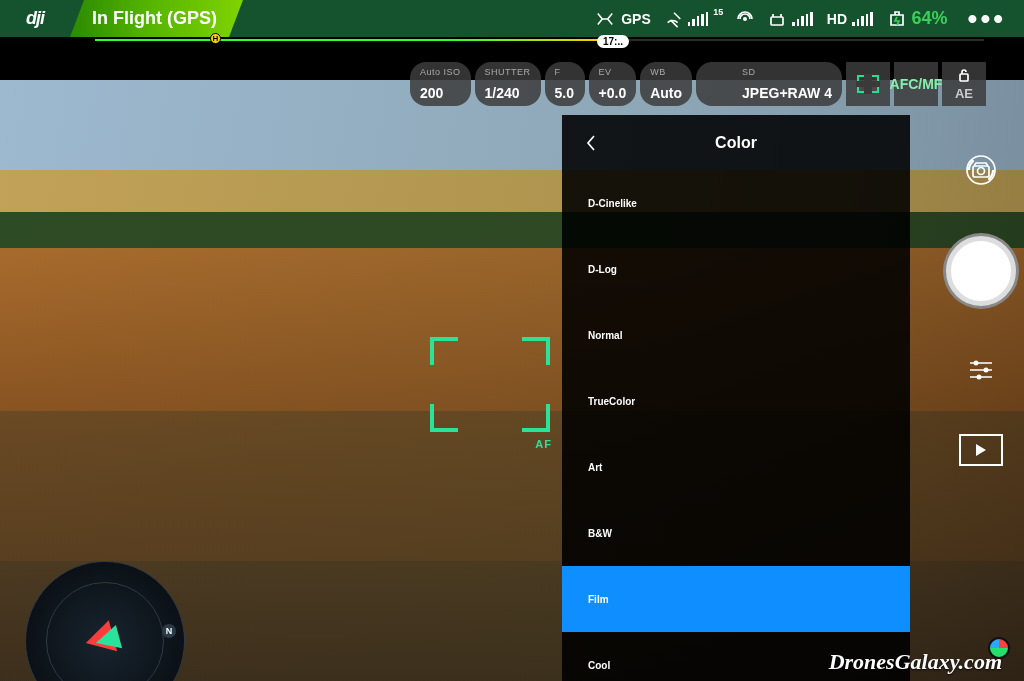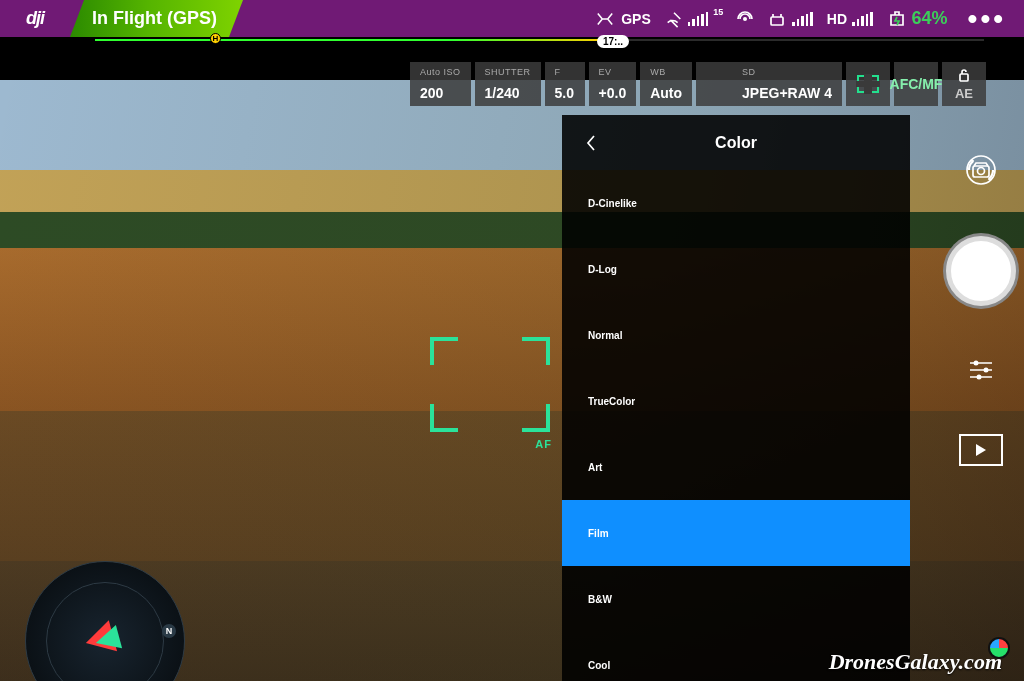--- a/index.html
+++ b/index.html
@@ -17,21 +17,21 @@
         #a86b2d 28%, #8a5422 55%,
         #6b4a24 55%, #5a3f20 80%,
         #4d3a22 80%, #3d2e1c 100%);
   }
   .scene::after {
     content: ""; position: absolute; inset: 0;
     background: linear-gradient(100deg, rgba(0,0,0,0) 0%, rgba(50,60,30,.15) 60%, rgba(0,0,0,.25) 100%);
   }
 
   
-  .topbar { position: absolute; left: 0; top: 0; right: 0; height: 37px; background: #701a75; display: flex; align-items: center; }
+  .topbar { position: absolute; left: 0; top: 0; right: 0; height: 37px; background: #14532d; display: flex; align-items: center; }
   .logo { width: 70px; height: 37px; display: flex; align-items: center; justify-content: center; font-weight: 900; font-style: italic; letter-spacing: -1px; font-size: 18px; }
   .status-chip {
     height: 37px; padding: 0 26px 0 22px; display: flex; align-items: center;
     background: linear-gradient(90deg, #2b8a00 0%, #55b400 45%, #7fd300 100%);
     clip-path: polygon(14px 0, 100% 0, calc(100% - 14px) 100%, 0 100%);
     font-weight: 700; font-size: 18px;
   }
   .top-icons { margin-left: auto; display: flex; align-items: center; gap: 14px; padding-right: 18px; height: 37px; }
   .tgrp { display: flex; align-items: center; gap: 5px; font-weight: 700; font-size: 14px; }
   .battery { color: #3bce5a; font-size: 18px; font-weight: 700; }
@@ -44,21 +44,21 @@
   .timeline .tip { position: absolute; top: -2px; left: 597px; background:#fff; color:#000; font-size:10px; font-weight:800; padding:1px 6px; border-radius:8px; }
 
   
   .camstrip {
     position: absolute; left: 410px; right: 0; top: 62px; height: 44px;
     display: flex; align-items: stretch; gap: 4px; font-size: 13px;
   }
   .camcell {
     background: rgba(60,60,60,.85); padding: 4px 10px 4px 10px;
     display: flex; flex-direction: column; justify-content: center; gap: 8px;
-    min-width: 40px; text-align: left;
+    min-width: 40px; text-align: left; border-radius: 16px;
   }
   .camcell .lab { font-size: 9px; color: #aaa; letter-spacing: .5px; white-space: nowrap;}
   .camcell .val { font-size: 14px; font-weight: 600; white-space: nowrap;}
   .camcell.wide { min-width: 110px; padding-left: 46px; }
   .camicon {
     background: rgba(60,60,60,.85); width: 44px; display:flex; align-items:center; justify-content:center;
   }
   .focus-icon { border: 2.5px solid #23e08e; width: 22px; height: 18px; position: relative; }
   .focus-icon::before, .focus-icon::after { content:""; position:absolute; background:#3a3a3a; }
   .focus-icon::before { left:5px; right:5px; top:-3px; bottom:-3px; }
@@ -282,22 +282,22 @@
         </svg>
     </div>
     <span>Color</span>
   </div>
   <div class="panel-list" id="panel-list">
       <div class="panel-item">D-Cinelike</div>
       <div class="panel-item">D-Log</div>
       <div class="panel-item">Normal</div>
       <div class="panel-item">TrueColor</div>
       <div class="panel-item">Art</div>
+      <div class="panel-item">B&amp;W</div>
       <div class="panel-item selected">Film</div>
-      <div class="panel-item">B&amp;W</div>
       <div class="panel-item">Cool</div>
     </div>
 </div>
 
 <div class="rail">
   <div class="swap">
     <svg viewBox="0 0 36 36">
       <circle cx="18" cy="18" r="14"></circle>
       <path d="M11 14l2-3h10l2 3"></path>
         <rect x="10" y="14" width="16" height="11" rx="2"></rect>

